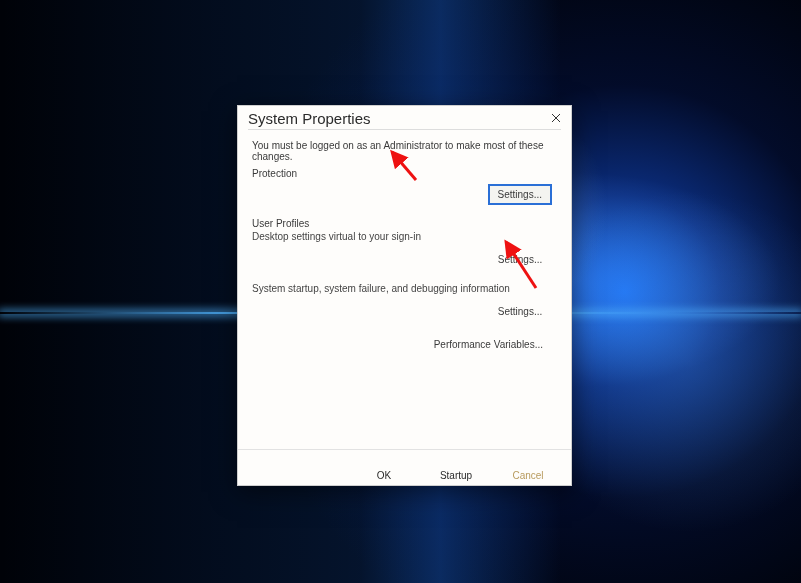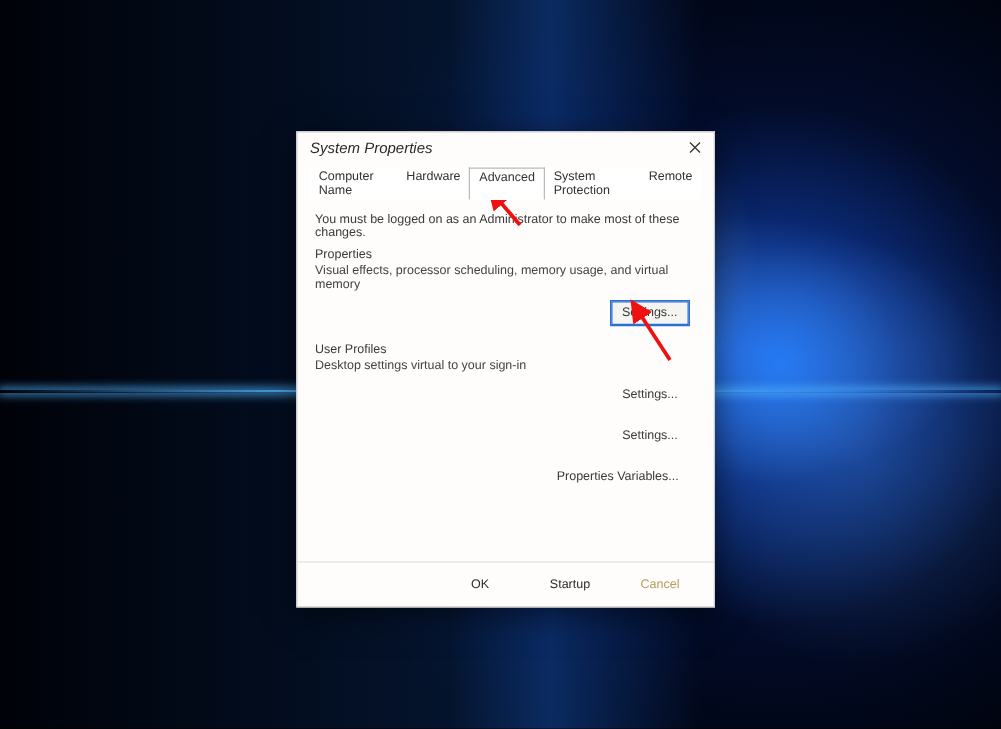--- a/index.html
+++ b/index.html
@@ -33,36 +33,36 @@
   background: #fefdfb;
   border: 1px solid #cfcfcf;
   box-shadow: 0 6px 24px rgba(0,0,0,0.5);
   display: flex; flex-direction: column;
   font-size: 10px; color: #2b2b2b;
 }
 .titlebar {
   height: 24px; display:flex; align-items:center; justify-content:space-between;
   padding: 0 6px 0 10px;
 }
-.titlebar .title { font-size: 12px; font-style: italic; }
+.titlebar .title { font-size: 15px; }
 .titlebar .close { width:18px; height:18px; display:flex; align-items:center; justify-content:center; font-size:12px; cursor:default; }
 
 .tabs { display:flex; gap:0; padding: 4px 10px 0 10px; }
 .tab { padding: 2px 7px; font-size:10px; color:#333; background:#fff; position:relative; }
 .tab.active { border:1px solid #bbb; border-bottom:1px solid #fff; z-index:2; }
 .tabstrip-bottom { border-bottom:1px solid #ddd; margin: -1px 10px 0 10px; }
 
 .content { padding: 6px 12px 0 14px; flex:1; font-size:10px; color:#3a3a3a; }
 .note { margin: 4px 0 6px 0; }
 .group-title { margin-top: 2px; margin-bottom:2px; }
 .group-desc { margin-bottom: 8px; color:#444; }
 .btn-row { display:flex; justify-content:flex-end; margin: 6px 8px 14px 0; }
 .btn { min-width:62px; height:19px; font-size:10px; border:1px solid #9a9a9a; background:#f4f4f0; padding:0 8px; display:inline-flex; align-items:center; justify-content:center; cursor:default; }
 .btn.highlight { border:1px solid #2a6fd6; outline:1px solid #2a6fd6; }
-.bottom-bar { height:36px; border-top:1px solid #e2e2e2; display:flex; align-items:center; justify-content:flex-end; gap:14px; padding: 0 14px; }
+.bottom-bar { height:36px; border-top:1px solid #e2e2e2; display:flex; align-items:flex-end; justify-content:flex-end; gap:14px; padding: 0 14px; }
 .bottom-bar .btn { min-width:58px; border:none; background:transparent; }
 .bottom-bar .btn.apply { color:#b89b5e; }
 
 .arrow { position:absolute; pointer-events:none; }
 .arrow svg { overflow:visible; }
 </style>
 </head>
 <body>
 
 <div class="bg"></div>
@@ -70,50 +70,43 @@
 <div class="dialog">
   <div class="titlebar">
     <span class="title">System Properties</span>
     <span class="close">
       <svg width="10" height="10" viewBox="0 0 10 10">
           <path d="M1 1 L9 9 M9 1 L1 9" stroke="#333" stroke-width="1" fill="none"></path>
         </svg>
     </span>
   </div>
 
-  <div class="tabs">
-    <div class="tab">Computer Name</div>
-    <div class="tab">Hardware</div>
-    <div class="tab active">Advanced</div>
-    <div class="tab">System Protection</div>
-    <div class="tab">Remote</div>
-  </div>
   <div class="tabstrip-bottom"></div>
 
   <div class="content">
     <div class="note">You must be logged on as an Administrator to make most of these changes.</div>
 
-    <div class="group-title">Properties</div>
-    <div class="group-desc">Visual effects, processor scheduling, memory usage, and virtual memory</div>
+    <div class="group-title">Protection</div>
     <div class="btn-row">
       <span class="btn highlight">Settings...</span>
     </div>
 
     <div class="group-title">User Profiles</div>
     <div class="group-desc">Desktop settings virtual to your sign-in</div>
     <div class="btn-row">
       <span class="btn" style="border:none;background:transparent">Settings...</span>
     </div>
 
+    <div class="group-desc">System startup, system failure, and debugging information</div>
     <div class="btn-row">
       <span class="btn" style="border:none;background:transparent">Settings...</span>
     </div>
 
     <div class="btn-row" style="margin-top:4px;">
-      <span class="btn" style="border:none;background:transparent;min-width:auto">Properties Variables...</span>
+      <span class="btn" style="border:none;background:transparent;min-width:auto">Performance Variables...</span>
     </div>
   </div>
 
   <div class="bottom-bar">
     <span class="btn">OK</span>
     <span class="btn">Startup</span>
     <span class="btn apply">Cancel</span>
   </div>
 </div>
 

